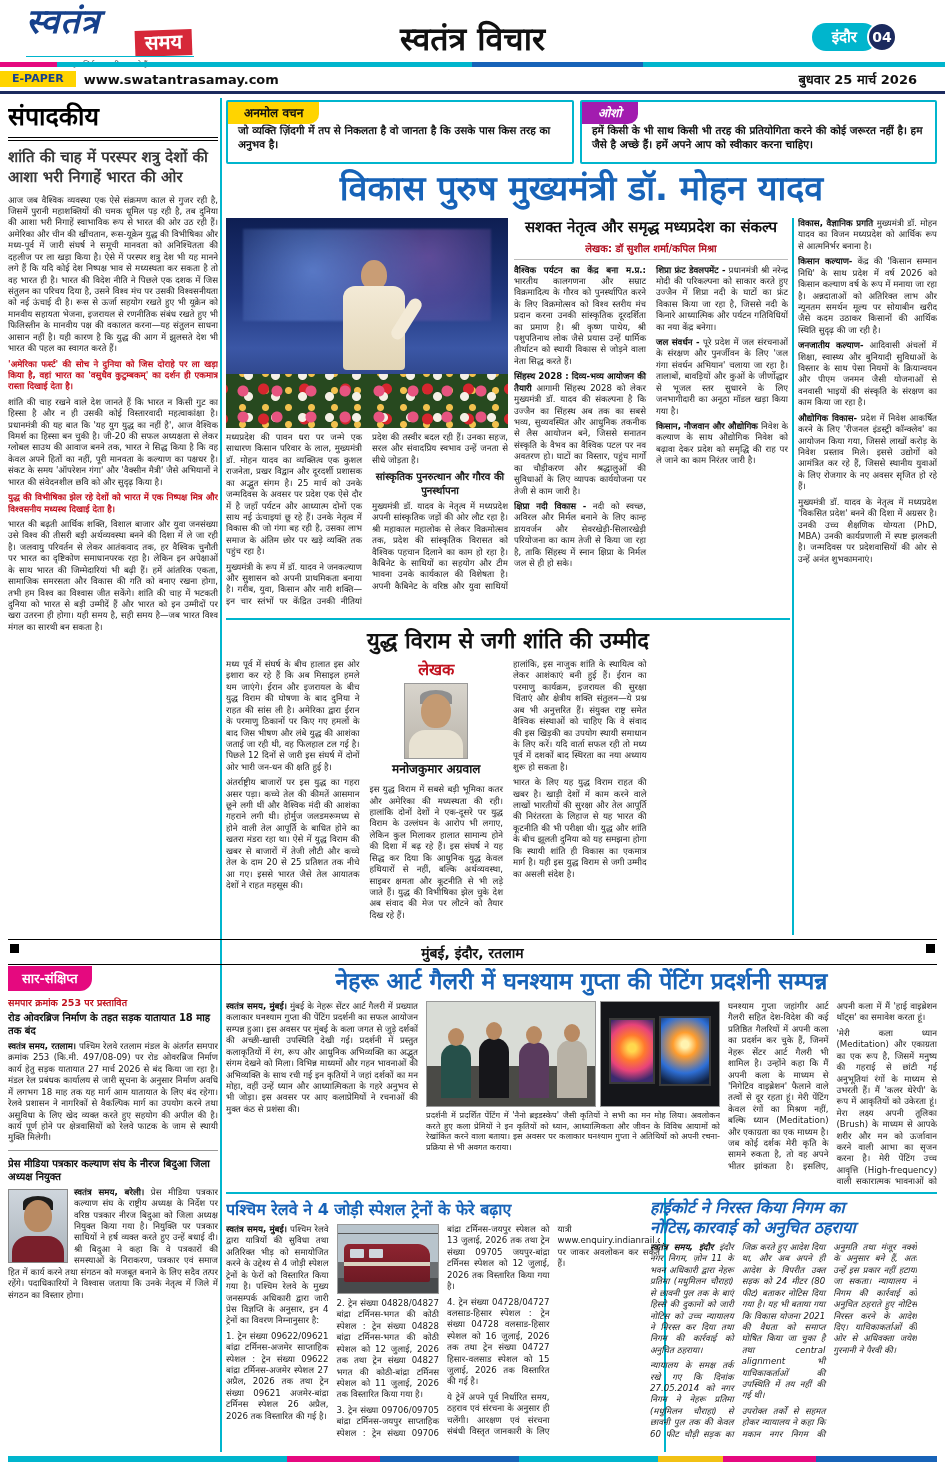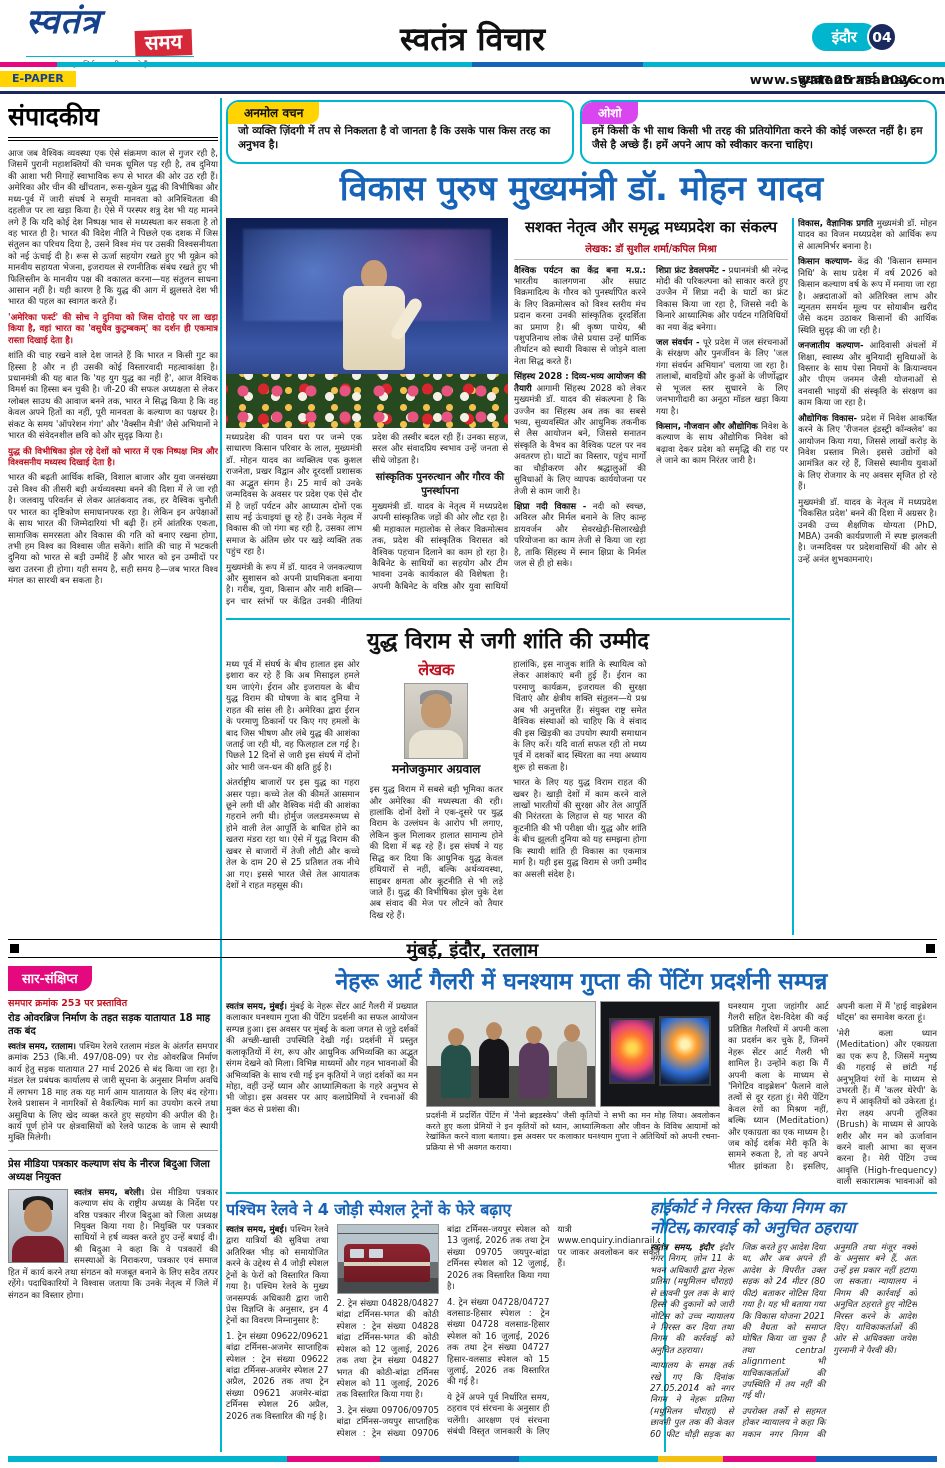--- a/index.html
+++ b/index.html
@@ -21,45 +21,45 @@
     font-weight:800; color:#111; }
   .badge-wrap { position:absolute; right:48px; top:22px; display:flex; align-items:center; }
   .city-pill { background:#00b5cd; color:#fff; font-weight:bold; font-size:15px; padding:3px 20px 5px;
     border-radius:14px; }
   .page-circle { width:30px; height:30px; border-radius:50%; background:#1b2a5e; color:#fff; font-weight:bold;
     font-size:14px; display:flex; align-items:center; justify-content:center; margin-left:-10px;
     border:2px solid #fff; }
   .top-stripe { position:absolute; left:0; top:62px; width:945px; height:5px;
     background:linear-gradient(90deg,#e5097f 0 6%,#00b5cd 6% 50%,#1763b8 50% 68%,#00b5cd 68% 100%); }
   .epaper-row { position:absolute; left:0; right:0; top:70px; height:18px; display:flex;
-    justify-content:space-between; align-items:center; gap:8px; }
+    justify-content:flex-start; align-items:center; gap:8px; }
   .ep-label { background:#ffd400; color:#16418c; font-weight:800; font-size:11px; padding:1px 12px 2px; }
   .website { font-weight:800; font-size:13px; color:#111; }
   .edition-date { position:absolute; right:28px; top:70px; font-weight:800; font-size:13px; color:#111; }
   .header-rule { position:absolute; left:0; top:91px; width:945px; height:3px; background:#1b2a5e; }
   
   .vrule { position:absolute; width:2px; background:#00b5cd; }
   .hrule { position:absolute; height:2px; background:#00b5cd; }
   
   .editorial { position:absolute; left:8px; top:98px; width:210px; height:837px; overflow:hidden; }
   .edit-title { font-size:25px; font-weight:800; color:#000; border-bottom:4px double #000;
     padding-bottom:5px; margin-bottom:7px; }
   .edit-head { font-size:15px; font-weight:800; color:#3a3a3a; line-height:1.32; margin-bottom:7px; }
   .body-sm { font-size:8.6px; line-height:1.33; text-align:justify; color:#191919; }
   .body-sm p { margin-bottom:4px; }
   .red-txt { color:#c1121f; font-weight:bold; }
   
-  .qbox { position:absolute; top:100px; height:64px; border:2px solid #00b5cd; border-radius:13px;
+  .qbox { position:absolute; top:100px; height:64px; border:2px solid #00b5cd; border-radius:2px;
     overflow:hidden; }
   .qbox1 { left:226px; width:348px; }
   .qbox2 { left:580px; width:357px; }
   .qtab { position:absolute; left:0; top:0; font-weight:800; font-size:12px; padding:2px 16px 3px;
     border-radius:0 0 10px 0; }
   .qtab-yellow { background:#ffd400; color:#111; }
-  .qtab-blue { background:#d946ef; color:#fff; }
+  .qtab-blue { background:#a21caf; color:#fff;font-style:italic; }
   .qtext { padding:21px 10px 4px; font-size:10.5px; font-weight:600; line-height:1.35; color:#111; }
   
   .lead-head { position:absolute; left:226px; top:168px; width:711px; text-align:center;
     font-size:34px; font-weight:800; color:#1763b8; line-height:1.2; }
   .event-photo { position:absolute; left:226px; top:218px; width:282px; height:210px; overflow:hidden;
     background:linear-gradient(180deg,#0e1e52 0%,#21377e 38%,#3b57a6 62%,#1b2a5e 100%); }
   .ep-screen { position:absolute; left:6%; top:5%; width:88%; height:44%;
     background:radial-gradient(circle at 28% 45%,rgba(130,170,255,.6),rgba(30,50,120,.05) 62%),
                radial-gradient(circle at 75% 30%,rgba(210,130,230,.4),transparent 60%); filter:blur(1px); }
   .ep-person { position:absolute; left:40%; top:20%; width:70px; height:125px; }
@@ -96,23 +96,23 @@
   .author-photo { width:64px; height:76px; margin:0 auto 3px; position:relative; overflow:hidden;
     background:linear-gradient(180deg,#d8d4cc,#b9b4aa); border:1px solid #999; }
   .ap-head { position:absolute; left:50%; top:10px; transform:translateX(-50%); width:30px; height:34px;
     border-radius:50% 50% 46% 46%; background:#c49a72; }
   .ap-hair { position:absolute; left:50%; top:6px; transform:translateX(-50%); width:32px; height:14px;
     border-radius:50% 50% 0 0; background:#8f8f8f; }
   .ap-body { position:absolute; left:50%; bottom:-6px; transform:translateX(-50%); width:54px; height:34px;
     border-radius:16px 16px 0 0; background:#e8e2d2; }
   .author-name { font-weight:800; font-size:12px; color:#111; }
   
-  .cities-bar { position:absolute; left:8px; top:939px; width:929px; height:19px;
+  .cities-bar { position:absolute; left:8px; top:939px; width:929px; height:26px;
     border-top:1.5px solid #000; border-bottom:1.5px solid #000; display:flex; align-items:center;
-    justify-content:center; font-size:18px; font-weight:800; color:#111; }
+    justify-content:center; font-size:14px; font-weight:800; color:#111; }
   .cities-bar::before, .cities-bar::after { content:""; position:absolute; top:4px; width:9px; height:9px;
     background:#000; }
   .cities-bar::before { left:2px; } .cities-bar::after { right:2px; }
   
   .briefs { position:absolute; left:8px; top:966px; width:210px; height:486px; overflow:hidden; }
   .briefs-tag { display:inline-block; background:#e5097f; color:#fff; font-weight:800; font-size:13px;
     padding:3px 14px 4px; border-radius:0 0 12px 0; margin-bottom:5px; }
   .kicker { color:#c1121f; font-weight:800; font-size:9.5px; margin-bottom:2px; }
   .brief-head { font-size:10px; font-weight:800; color:#111; line-height:1.3; margin-bottom:4px; }
   .brief-divider { border-top:1px solid #999; margin:6px 0; }
@@ -186,20 +186,21 @@
   <div class="top-stripe"></div>
   <div class="epaper-row">
     <span class="ep-label">E-PAPER</span>
     <span class="website">www.swatantrasamay.com</span>
   </div>
   <div class="edition-date">बुधवार 25 मार्च 2026</div>
   <div class="header-rule"></div>
 
   <section class="editorial">
     <h2 class="edit-title">संपादकीय</h2>
+    <h3 class="edit-head">शांति की चाह में परस्पर शत्रु देशों की आशा भरी निगाहें भारत की ओर</h3>
     <div class="body-sm">
       <p>आज जब वैश्विक व्यवस्था एक ऐसे संक्रमण काल से गुजर रही है, जिसमें पुरानी महाशक्तियों की चमक धूमिल पड़ रही है, तब दुनिया की आशा भरी निगाहें स्वाभाविक रूप से भारत की ओर उठ रही हैं। अमेरिका और चीन की खींचतान, रूस-यूक्रेन युद्ध की विभीषिका और मध्य-पूर्व में जारी संघर्ष ने समूची मानवता को अनिश्चितता की दहलीज पर ला खड़ा किया है। ऐसे में परस्पर शत्रु देश भी यह मानने लगे हैं कि यदि कोई देश निष्पक्ष भाव से मध्यस्थता कर सकता है तो वह भारत ही है। भारत की विदेश नीति ने पिछले एक दशक में जिस संतुलन का परिचय दिया है, उसने विश्व मंच पर उसकी विश्वसनीयता को नई ऊंचाई दी है। रूस से ऊर्जा सहयोग रखते हुए भी यूक्रेन को मानवीय सहायता भेजना, इजरायल से रणनीतिक संबंध रखते हुए भी फिलिस्तीन के मानवीय पक्ष की वकालत करना—यह संतुलन साधना आसान नहीं है। यही कारण है कि युद्ध की आग में झुलसते देश भी भारत की पहल का स्वागत करते हैं।</p>
       <p class="red-txt">'अमेरिका फर्स्ट' की सोच ने दुनिया को जिस दोराहे पर ला खड़ा किया है, वहां भारत का 'वसुधैव कुटुम्बकम्' का दर्शन ही एकमात्र रास्ता दिखाई देता है।</p>
       <p>शांति की चाह रखने वाले देश जानते हैं कि भारत न किसी गुट का हिस्सा है और न ही उसकी कोई विस्तारवादी महत्वाकांक्षा है। प्रधानमंत्री की यह बात कि 'यह युग युद्ध का नहीं है', आज वैश्विक विमर्श का हिस्सा बन चुकी है। जी-20 की सफल अध्यक्षता से लेकर ग्लोबल साउथ की आवाज बनने तक, भारत ने सिद्ध किया है कि वह केवल अपने हितों का नहीं, पूरी मानवता के कल्याण का पक्षधर है। संकट के समय 'ऑपरेशन गंगा' और 'वैक्सीन मैत्री' जैसे अभियानों ने भारत की संवेदनशील छवि को और सुदृढ़ किया है।</p>
       <p class="red-txt">युद्ध की विभीषिका झेल रहे देशों को भारत में एक निष्पक्ष मित्र और विश्वसनीय मध्यस्थ दिखाई देता है।</p>
       <p>भारत की बढ़ती आर्थिक शक्ति, विशाल बाजार और युवा जनसंख्या उसे विश्व की तीसरी बड़ी अर्थव्यवस्था बनने की दिशा में ले जा रही है। जलवायु परिवर्तन से लेकर आतंकवाद तक, हर वैश्विक चुनौती पर भारत का दृष्टिकोण समाधानपरक रहा है। लेकिन इन अपेक्षाओं के साथ भारत की जिम्मेदारियां भी बढ़ी हैं। हमें आंतरिक एकता, सामाजिक समरसता और विकास की गति को बनाए रखना होगा, तभी हम विश्व का विश्वास जीत सकेंगे। शांति की चाह में भटकती दुनिया को भारत से बड़ी उम्मीदें हैं और भारत को इन उम्मीदों पर खरा उतरना ही होगा। यही समय है, सही समय है—जब भारत विश्व मंगल का सारथी बन सकता है।</p>
     </div>
   </section>
   <div class="vrule" style="left:220px; top:98px; height:1354px;"></div>
 

